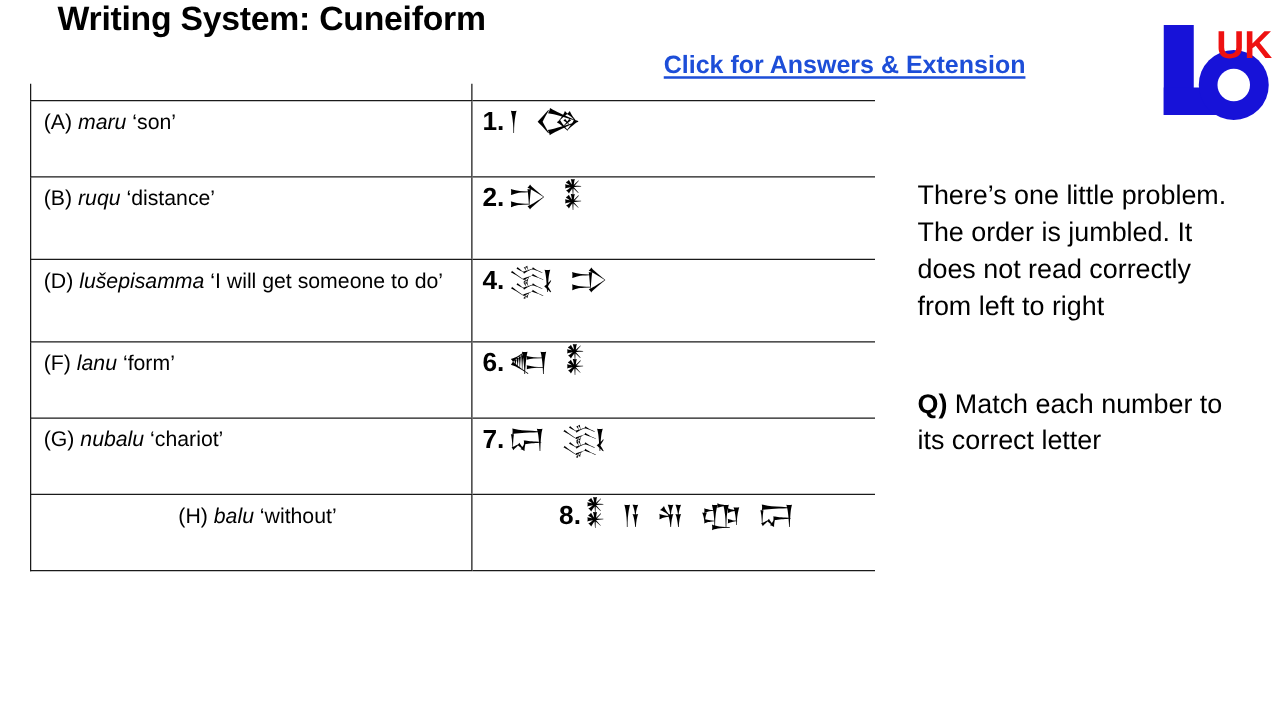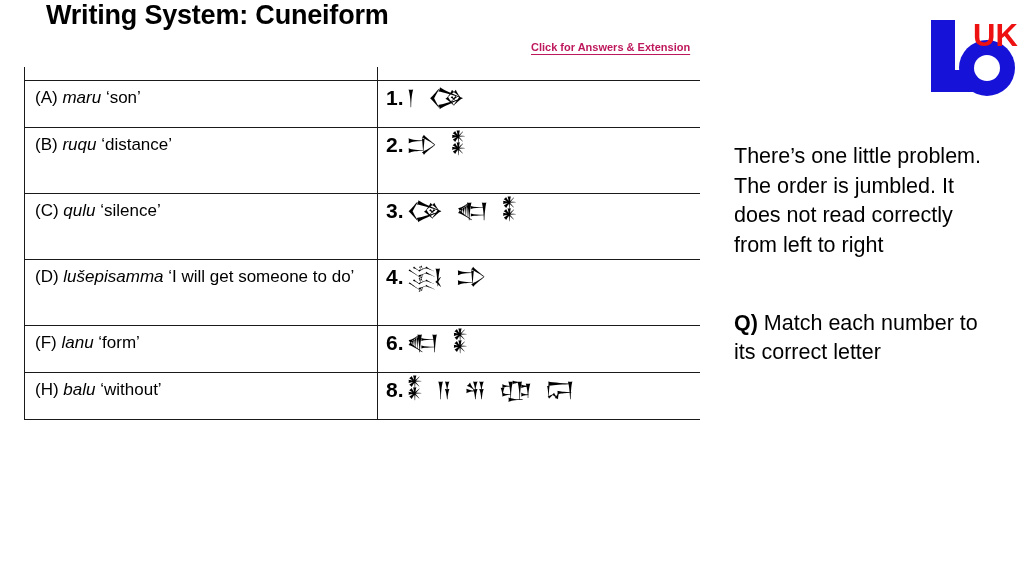--- a/index.html
+++ b/index.html
@@ -26,23 +26,23 @@
     letter-spacing: -0.2px;
     color: #000000;
     white-space: nowrap;
   }
 
   
   #answers-link {
     position: absolute;
     left: 531px;
     top: 41px;
-    font-size: 11px;
+    font-size: 20px;
     font-weight: bold;
-    color: #be185d;
+    color: #1d4ed8;
     text-underline-offset: 3px;
     cursor: pointer;
     white-space: nowrap;
   }
 
   
   #uklo-logo {
     position: absolute;
     left: 925px;
     top: 14px;
@@ -75,24 +75,25 @@
     width: 352px;
     border-left: 1.6px solid #1a1a1a;
   }
   #match-table td.col-sign {
     width: 322px;
     border-left: 1.6px solid #1a1a1a;
     padding-left: 8px;
   }
   #match-table tr:last-child td {
     border-bottom: 1.6px solid #1a1a1a;
+    text-align: center;
   }
 
   .row-a {
-    height: 47px;
+    height: 61px;
     margin-left: 16px;
   }
   .row-tall {
     height: 66px;
   }
 
   .word-label { font-style: normal; }
   .word-native { font-style: italic; }
   .word-gloss  { font-style: normal; }
 
@@ -168,30 +169,20 @@
       <td class="col-word">
         <span class="word-label">(B)</span>
         <span class="word-native">ruqu</span>
         <span class="word-gloss">‘distance’</span>
       </td>
       <td class="col-sign">
         <span class="sign-num">2.</span><span class="sign-glyphs">𒄞 𒀮</span>
       </td>
     </tr>
 
-    <tr class="row-tall">
-      <td class="col-word">
-        <span class="word-label">(C)</span>
-        <span class="word-native">qulu</span>
-        <span class="word-gloss">‘silence’</span>
-      </td>
-      <td class="col-sign">
-        <span class="sign-num">3.</span><span class="sign-glyphs">𒀚 𒊨 𒀮</span>
-      </td>
-    </tr>
 
     <tr class="row-tall">
       <td class="col-word">
         <span class="word-label">(D)</span>
         <span class="word-native">lušepisamma</span>
         <span class="word-gloss">‘I will get someone to do’</span>
       </td>
       <td class="col-sign">
         <span class="sign-num">4.</span><span class="sign-glyphs">𒋟 𒄞</span>
       </td>
@@ -202,20 +193,30 @@
       <td class="col-word">
         <span class="word-label">(F)</span>
         <span class="word-native">lanu</span>
         <span class="word-gloss">‘form’</span>
       </td>
       <td class="col-sign">
         <span class="sign-num">6.</span><span class="sign-glyphs">𒊨 𒀮</span>
       </td>
     </tr>
 
+    <tr class="row-a">
+      <td class="col-word">
+        <span class="word-label">(G)</span>
+        <span class="word-native">nubalu</span>
+        <span class="word-gloss">‘chariot’</span>
+      </td>
+      <td class="col-sign">
+        <span class="sign-num">7.</span><span class="sign-glyphs">𒁶 𒋟</span>
+      </td>
+    </tr>
 
     <tr class="row-a">
       <td class="col-word">
         <span class="word-label">(H)</span>
         <span class="word-native">balu</span>
         <span class="word-gloss">‘without’</span>
       </td>
       <td class="col-sign">
         <span class="sign-num">8.</span><span class="sign-glyphs">𒀮 𒀀 𒋂 𒂡 𒁶</span>
       </td>

